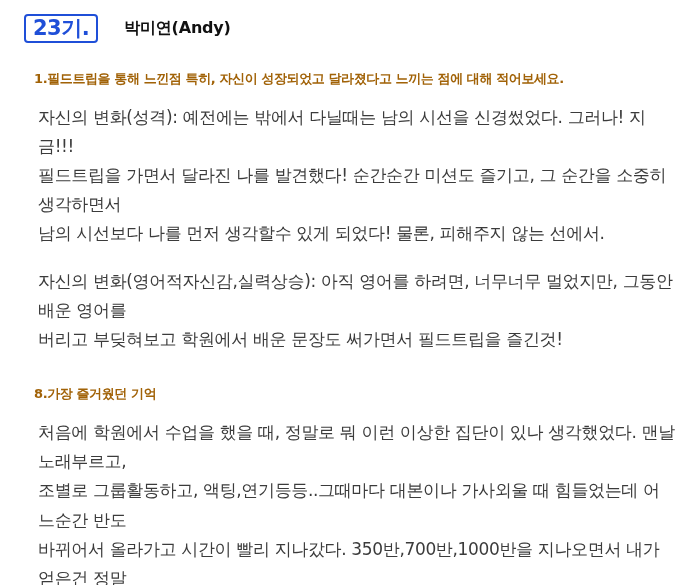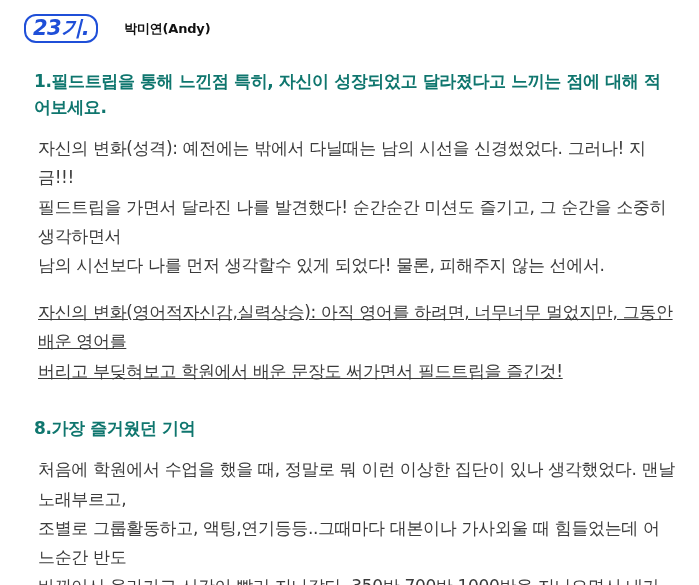--- a/index.html
+++ b/index.html
@@ -23,41 +23,40 @@
   .header {
     display: flex;
     align-items: center;
     gap: 26px;
     margin-bottom: 26px;
   }
   .badge {
     font-family: "DejaVu Sans", "Liberation Sans", sans-serif;
     font-size: 21px;
     font-weight: 700;
-    font-style: italic;
     color: #1f4fd8;
     border: 2px solid #1f4fd8;
-    border-radius: 12px;
+    border-radius: 4px;
     padding: 1px 7px 2px 7px;
     line-height: 1.05;
     letter-spacing: -0.5px;
     white-space: nowrap;
   }
   .student-name {
-    font-size: 13px;
+    font-size: 16px;
     font-weight: 700;
     color: #111111;
     letter-spacing: -0.2px;
   }
   
   .qa-block { margin-bottom: 15px; }
   .question {
-    font-size: 17px;
+    font-size: 13px;
     font-weight: 700;
-    color: #0f766e;
+    color: #a16207;
     letter-spacing: -0.4px;
     line-height: 1.5;
     margin: 0 0 14px 10px;
   }
   .q-spacer-top { margin-top: 30px; }
   .answer {
     font-size: 17px;
     color: #3b3b3b;
     line-height: 1.72;
     letter-spacing: -0.35px;
@@ -75,21 +74,21 @@
   <div class="header">
     <span class="badge">23기.</span>
     <span class="student-name">박미연(Andy)</span>
   </div>
 
   <div class="qa-block">
     <p class="question">1.필드트립을 통해 느낀점 특히, 자신이 성장되었고 달라졌다고 느끼는 점에 대해 적어보세요.</p>
     <p class="answer" style="white-space: pre-line;">자신의 변화(성격): 예전에는 밖에서 다닐때는 남의 시선을 신경썼었다. 그러나! 지금!!!
 필드트립을 가면서 달라진 나를 발견했다! 순간순간 미션도 즐기고, 그 순간을 소중히 생각하면서
 남의 시선보다 나를 먼저 생각할수 있게 되었다! 물론, 피해주지 않는 선에서.</p>
-    <p class="answer para-gap" style="white-space: pre-line; text-decoration: underline;">자신의 변화(영어적자신감,실력상승): 아직 영어를 하려면, 너무너무 멀었지만, 그동안 배운 영어를
+    <p class="answer para-gap" style="white-space: pre-line;">자신의 변화(영어적자신감,실력상승): 아직 영어를 하려면, 너무너무 멀었지만, 그동안 배운 영어를
 버리고 부딪혀보고 학원에서 배운 문장도 써가면서 필드트립을 즐긴것!</p>
   </div>
 
 
   <div class="qa-block">
     <p class="question q-spacer-top">8.가장 즐거웠던 기억</p>
     <p class="answer answer-tight" style="white-space: pre-line;">처음에 학원에서 수업을 했을 때, 정말로 뭐 이런 이상한 집단이 있나 생각했었다. 맨날 노래부르고,
 조별로 그룹활동하고, 액팅,연기등등..그때마다 대본이나 가사외울 때 힘들었는데 어느순간 반도
 바뀌어서 올라가고 시간이 빨리 지나갔다. 350반,700반,1000반을 지나오면서 내가 얻은건 정말
 많다! 영어는 물론 자존감, 좋은친구들,게다가 너무 좋은 코치님들!!

